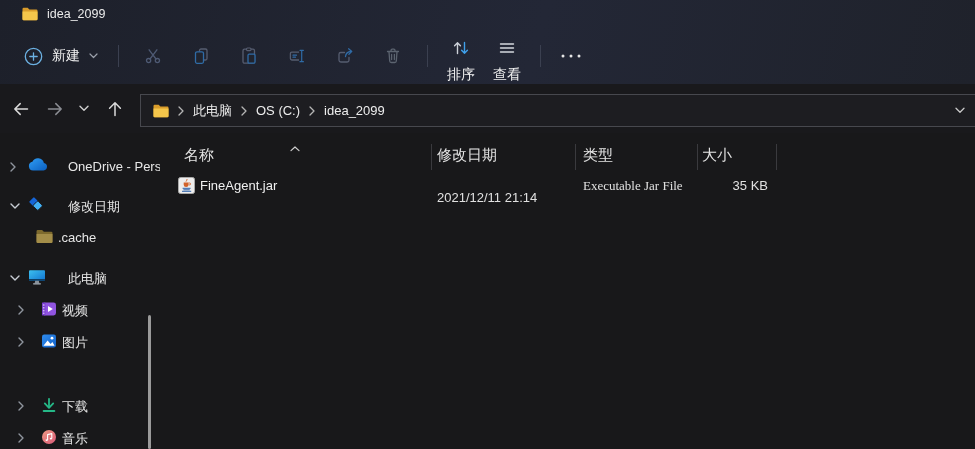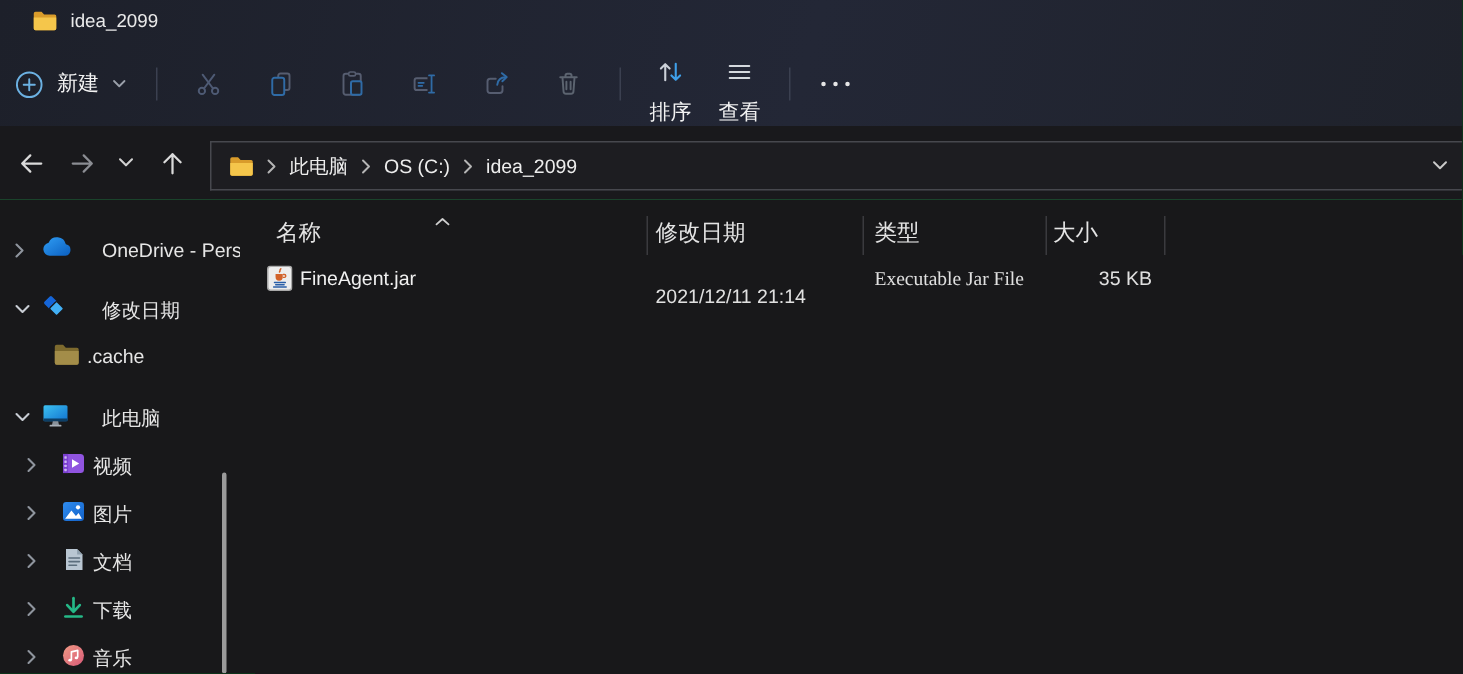--- a/index.html
+++ b/index.html
@@ -1,24 +1,24 @@
 <!DOCTYPE html>
 <html><head>
 <meta charset="utf-8">
 <style>
   html,body{margin:0;padding:0;background:#000;}
   *{box-sizing:border-box;font-family:"Liberation Sans","DejaVu Sans",sans-serif;}
-  .window{position:relative;width:975px;height:449px;overflow:hidden;background:#22c55e;color:#ececec;}
+  .window{position:relative;width:975px;height:449px;overflow:hidden;background:#4c1d95;color:#ececec;}
 
   
   .topchrome{position:absolute;left:0;top:0;width:975px;height:84px;
     background:linear-gradient(105deg,#1d202a 0%,#232736 55%,#1f222b 100%);}
   .titlebar{position:absolute;left:0;top:0;width:975px;height:28px;display:flex;align-items:center;padding-left:22px;}
   .titlebar .ttl{margin-left:9px;font-size:12.5px;color:#eaeaea;}
-  .toolbar{position:absolute;left:0;top:28px;width:787px;height:56px;display:flex;align-items:center;}
+  .toolbar{position:absolute;left:0;top:28px;width:787px;height:56px;display:flex;align-items:center;padding-left:14px;}
   .tbbtn{display:flex;align-items:center;border-radius:5px;height:36px;}
   .newbtn{padding:0 10px;gap:9px;}
   .newbtn .lbl{font-size:14px;color:#f2f2f2;}
   .icobtn{width:40px;justify-content:center;margin:0 4px;}
   .tbsep{width:1px;height:22px;background:#3b4050;margin:0 10px;}
   .lblbtn{padding:0 9px;gap:8px;flex-direction:column;}
   .lblbtn .lbl{font-size:14px;color:#f2f2f2;}
   .morebtn{width:40px;justify-content:center;}
 
   
@@ -354,35 +354,20 @@
                 </linearGradient>
               </defs>
               <rect x="1" y="1.6" width="14" height="12.8" rx="2.2" fill="url(#pcg)"></rect>
               <circle cx="11" cy="5.2" r="1.4" fill="#fff"></circle>
               <path d="M2.4 12.8l4.2-5.4 3 3.6 1.8-2 2.2 3.8z" fill="#fff"></path>
             </svg>
           </span>
         <span class="slabel">图片</span>
       </div>
 
-      <div class="siderow lv2" style="top:225px">
-        <span class="chev">
-            <svg width="6" height="10" viewBox="0 0 6 10" fill="none" stroke="#8f959e" stroke-width="1.4" stroke-linecap="round" stroke-linejoin="round">
-              <path d="M1 1l4 4-4 4"></path>
-            </svg>
-          </span>
-        <span class="sic" style="left:43px">
-            <svg width="13" height="16" viewBox="0 0 13 16">
-              <path d="M1 1h7.4L12 4.6V15H1z" fill="#b9c6d2"></path>
-              <path d="M8.4 1 12 4.6H8.4z" fill="#8fa0ae"></path>
-              <path d="M3 7h7M3 9.4h7M3 11.8h5" stroke="#5c6e7d" stroke-width="1.1" stroke-linecap="round"></path>
-            </svg>
-          </span>
-        <span class="slabel">文档</span>
-      </div>
 
       <div class="siderow lv2" style="top:257px">
         <span class="chev">
             <svg width="6" height="10" viewBox="0 0 6 10" fill="none" stroke="#8f959e" stroke-width="1.4" stroke-linecap="round" stroke-linejoin="round">
               <path d="M1 1l4 4-4 4"></path>
             </svg>
           </span>
         <span class="sic">
             <svg width="16" height="16" viewBox="0 0 16 16" fill="none" stroke="#25b887" stroke-width="1.8" stroke-linecap="round" stroke-linejoin="round">
               <path d="M8 1.8v8.4"></path>

